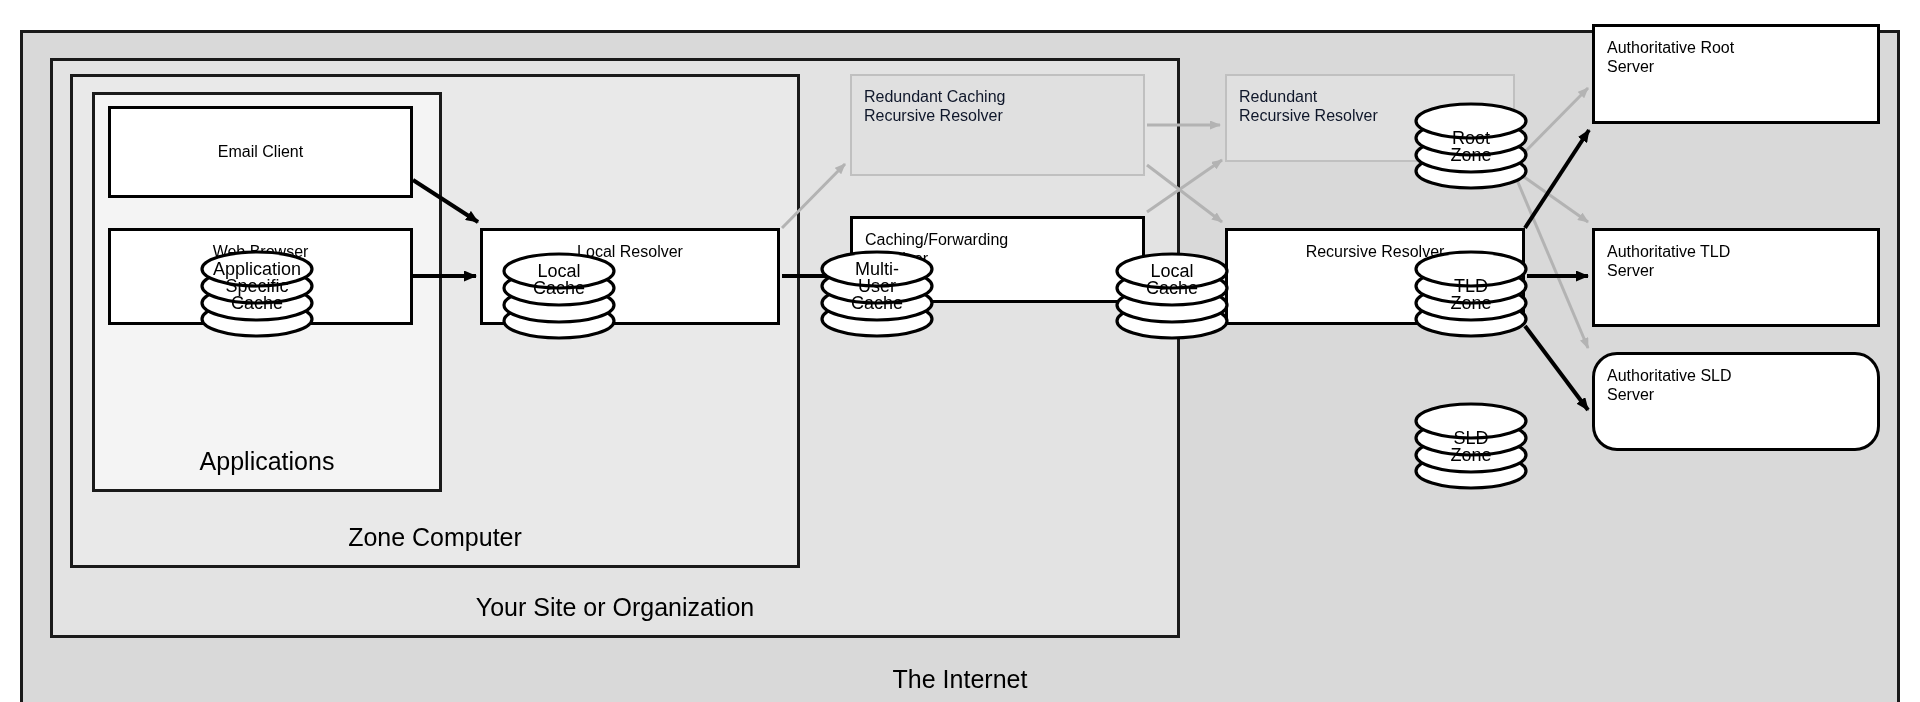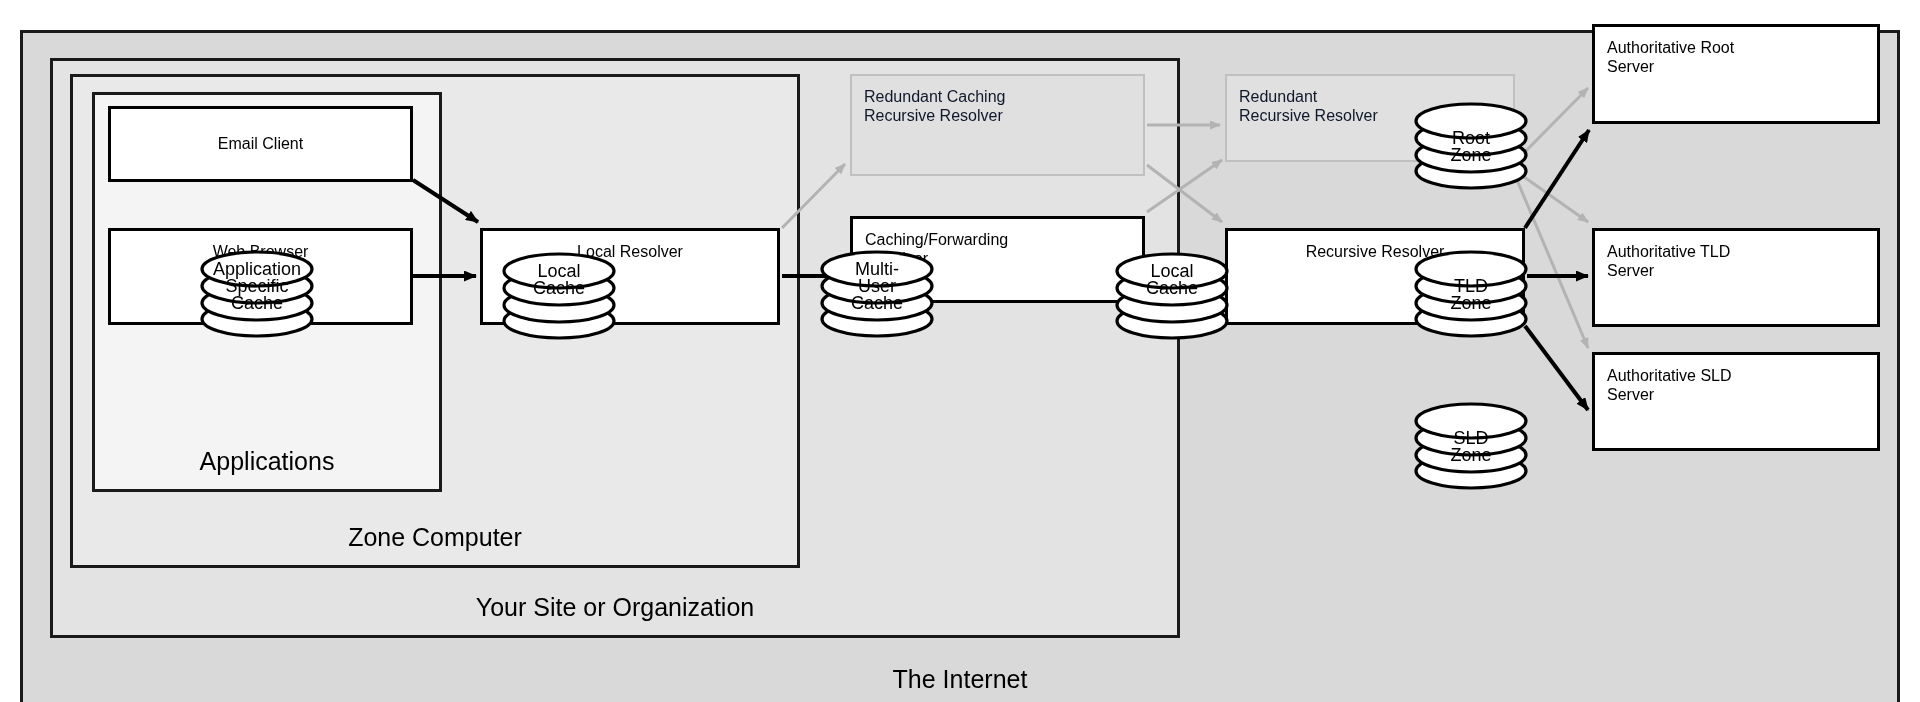--- a/index.html
+++ b/index.html
@@ -73,30 +73,30 @@
   .node.topalign { align-items: flex-start; padding-top: 12px; }
 
   .node.ghost {
     background: #e0e0e0;
     border: 2px solid #c0c0c0;
     color: #0f172a;
     z-index: 2;
   }
 
   
-  #node-email-client      { left: 108px; top: 106px; width: 305px; height: 76px; }
+  #node-email-client      { left: 108px; top: 106px; width: 305px; height: 92px; }
   #node-web-browser       { left: 108px; top: 228px; width: 305px; height: 97px; }
   #node-local-resolver    { left: 480px; top: 228px; width: 300px; height: 97px; }
   #node-caching-fwd       { left: 850px; top: 216px; width: 295px; height: 87px; }
   #node-recursive         { left: 1225px; top: 228px; width: 300px; height: 97px; }
   #node-redundant-caching { left: 850px; top: 74px; width: 295px; height: 102px; }
   #node-redundant-recur   { left: 1225px; top: 74px; width: 290px; height: 88px; }
   #node-auth-root         { left: 1592px; top: 24px; width: 288px; height: 100px; }
   #node-auth-tld          { left: 1592px; top: 228px; width: 288px; height: 99px; }
-  #node-auth-sld          { left: 1592px; top: 352px; width: 288px; height: 99px; }
+  #node-auth-sld          { left: 1592px; top: 352px; width: 288px; height: 99px; border-radius: 25px; }
 
   
   .cylinder {
     position: absolute;
     z-index: 9;
     pointer-events: none;
   }
   .cylinder svg { display: block; overflow: visible; }
   .cyl-text {
     font-family: "Liberation Sans", sans-serif;

